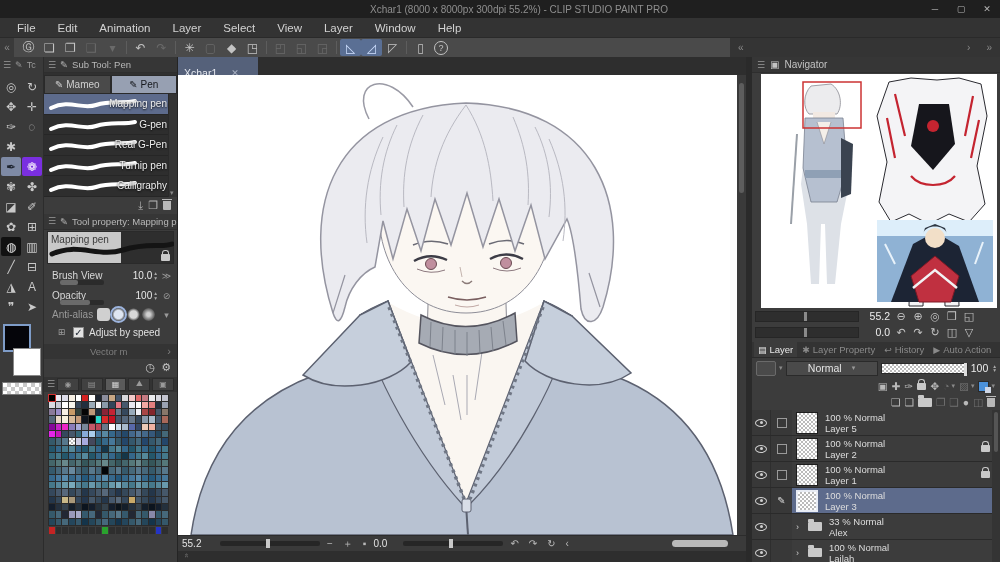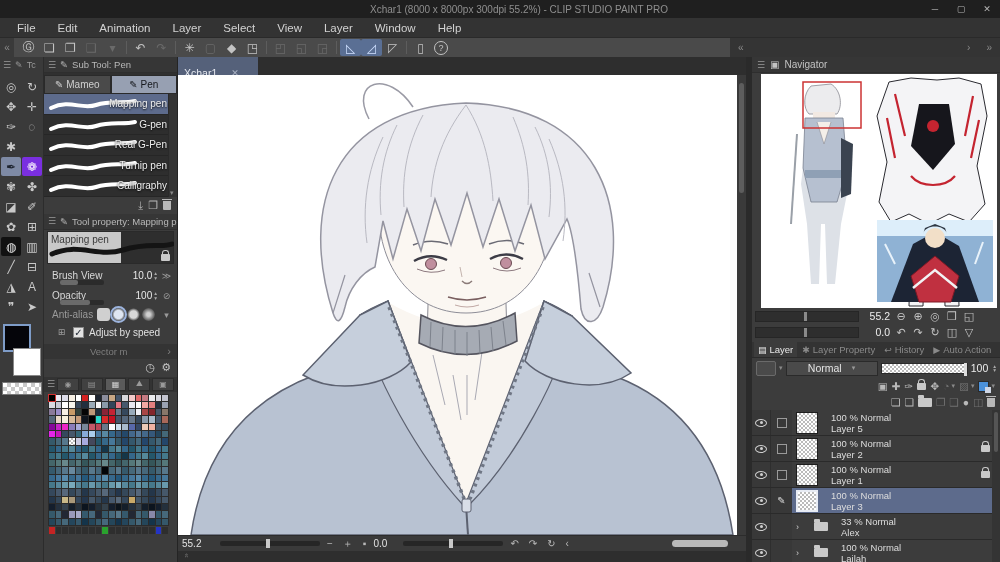--- a/index.html
+++ b/index.html
@@ -128,21 +128,21 @@
   #opacity-val { font-size:10.5px; color:#ececec; }
   .lp-icons { display:flex; align-items:center; justify-content:flex-end; gap:4px; height:16px; padding:0 5px; color:#b9b9b9; font-size:10.5px;}
   .lp-icons .dim { color:#6f6f6f; }
   .lp-ic-dd { font-size:7px; color:#8a8a8a; margin-left:-2px;}
   .bluebox { width:11px; height:11px; background:#4a90d9; border:1px solid #2a2a2a; position:relative;}
   .bluebox::after { content:""; position:absolute; right:-3px; bottom:-2px; width:6px; height:6px; background:#cfd6e4; }
   #layer-list { position:relative; background:#333; }
   .layer-row { display:flex; align-items:center; height:26px; border-bottom:1px solid #2a2a2a; background:#3c3c3c; position:relative;}
   .lr-eye { width:19px; height:100%; display:flex; align-items:center; justify-content:center; border-right:1px solid #2e2e2e; background:#383838;}
   .lr-tool { width:21px; height:100%; display:flex; align-items:center; justify-content:center; color:#d8d8d8; font-size:10px; background:#383838;}
-  .lr-body { flex:1; height:100%; display:flex; align-items:center; gap:13px; padding:0 4px; }
+  .lr-body { flex:1; height:100%; display:flex; align-items:center; gap:7px; padding:0 4px; }
   .layer-row.selected .lr-body { background:#5d6b8c; }
   .lr-thumb { width:22px; height:22px; border:1px solid #1e1e1e; }
   .layer-row.selected .lr-thumb { border:2px solid #e8ecf4; }
   .lr-text { display:flex; flex-direction:column; line-height:11px; }
   .lr-info { font-size:9.5px; color:#dedede; }
   .lr-name { font-size:9.5px; color:#dedede; }
   .lr-lock { margin-left:auto; margin-right:6px; }
   .eyeicon { width:12px; height:8px; border:1px solid #cfcfcf; border-radius:50%; position:relative;}
   .eyeicon::after { content:""; position:absolute; left:3.5px; top:1.5px; width:3px; height:3px; background:#cfcfcf; border-radius:50%;}
   .lockicon { width:9px; height:7px; background:#c9c9c9; border-radius:1px; position:relative; display:inline-block;}

